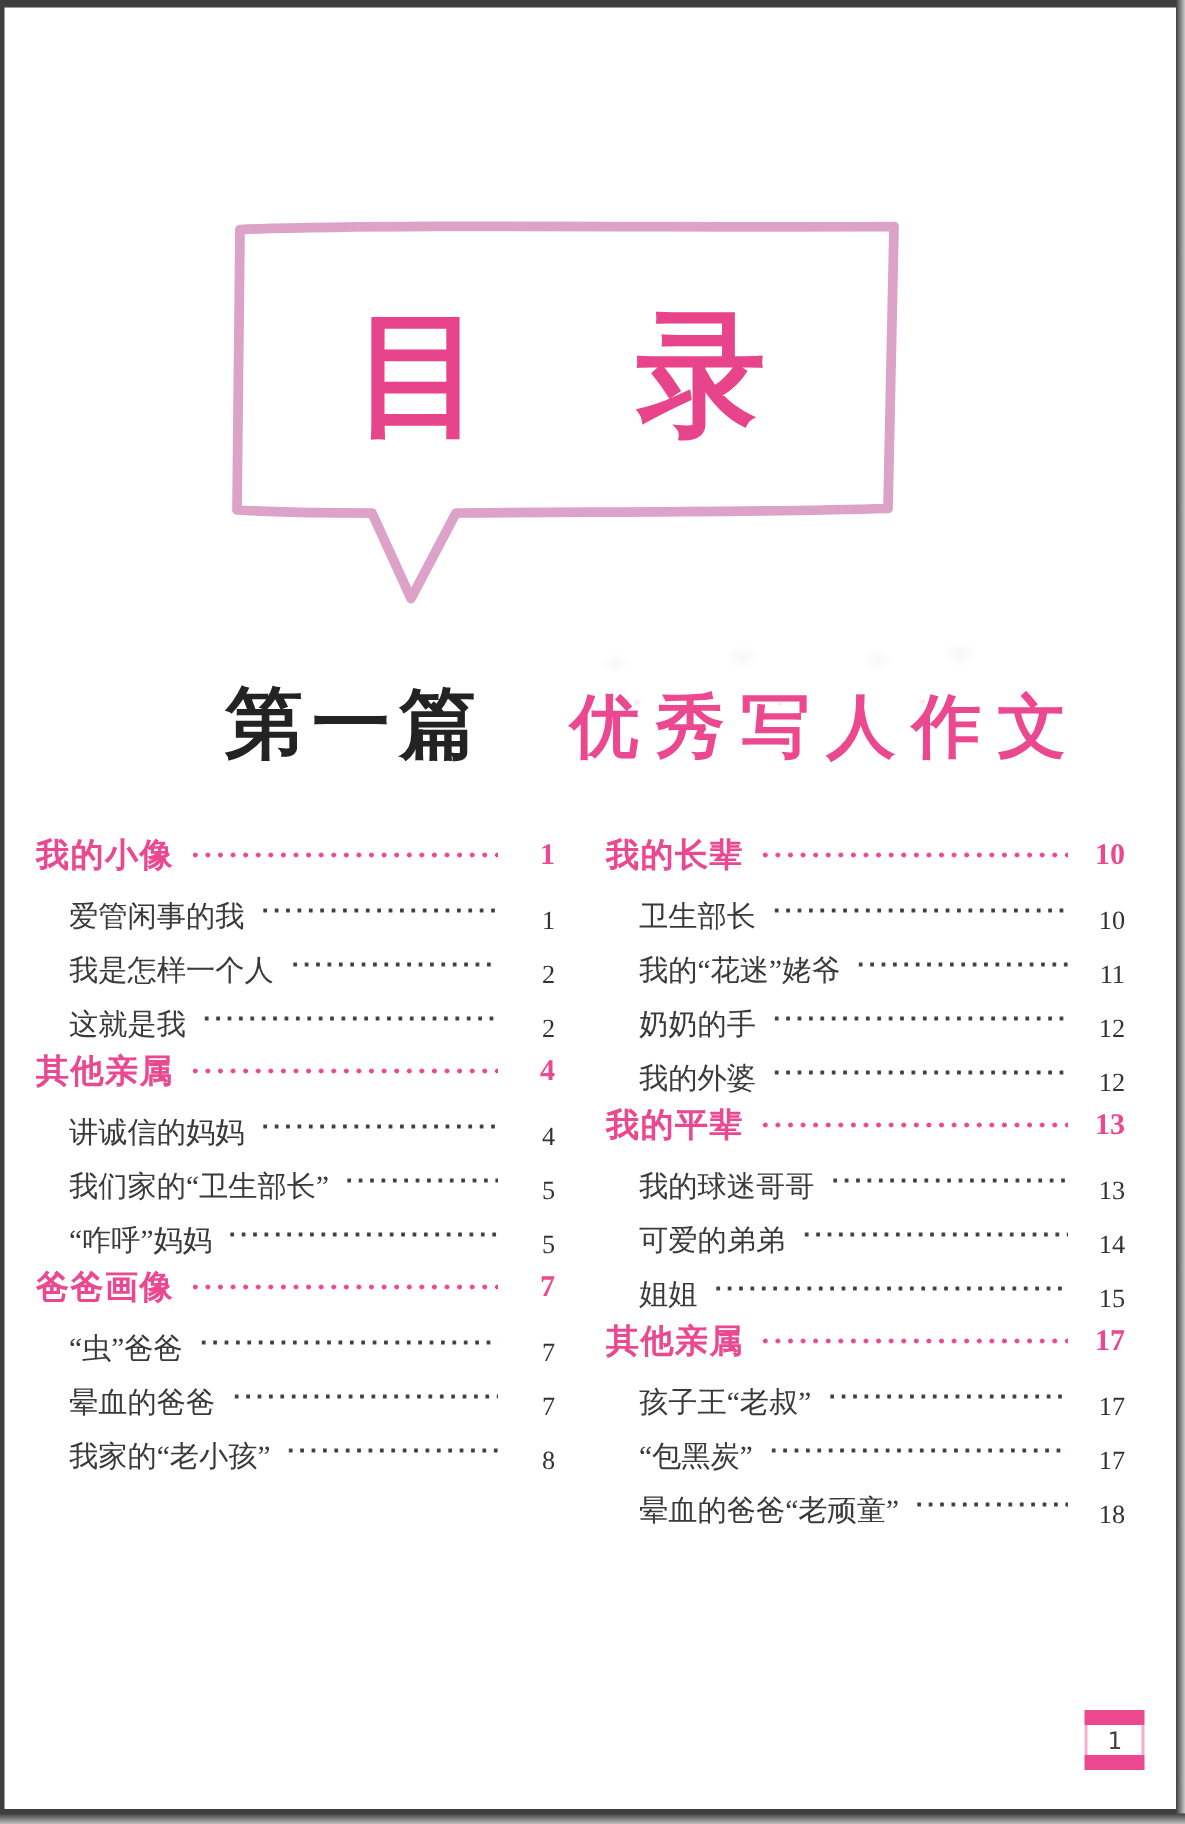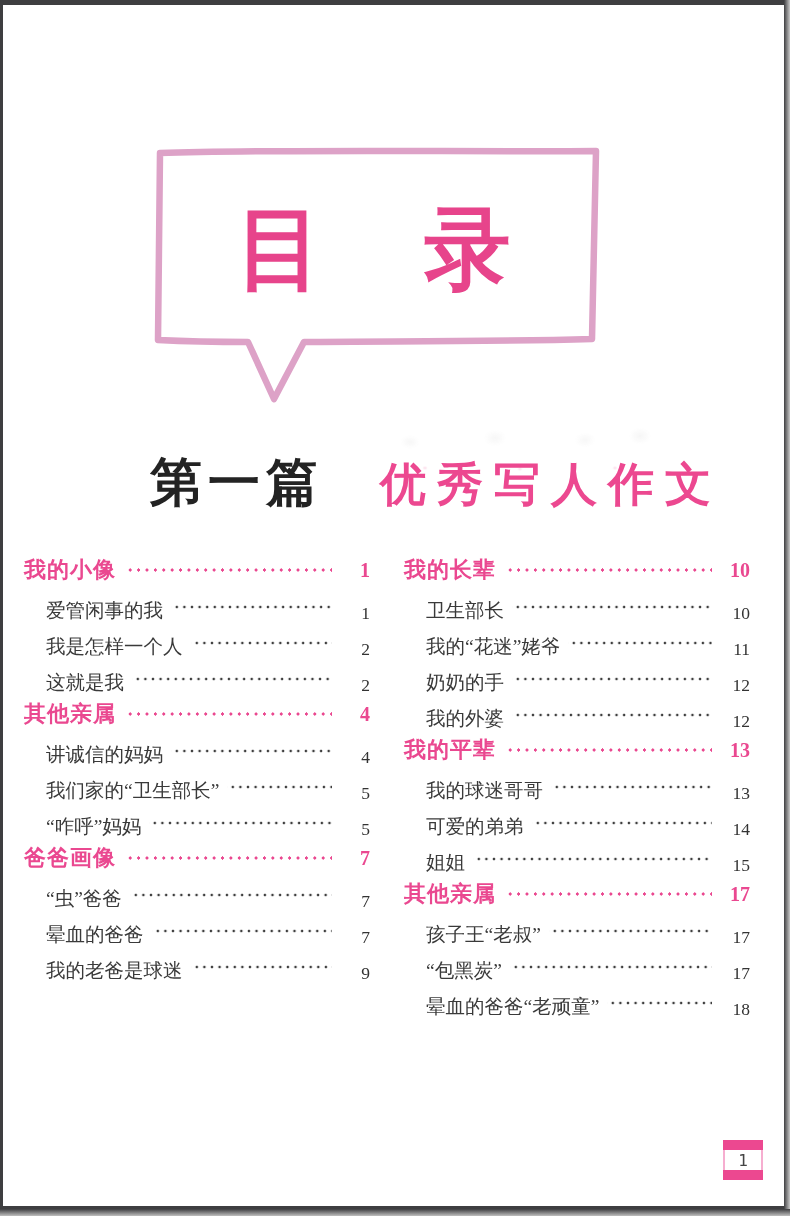--- a/index.html
+++ b/index.html
@@ -156,23 +156,23 @@
           <span class="toc-title">“虫”爸爸</span>
           <span class="leader dark"></span>
           <span class="pagenum">7</span>
         </div>
         <div class="toc-row item">
           <span class="toc-title">晕血的爸爸</span>
           <span class="leader dark"></span>
           <span class="pagenum">7</span>
         </div>
         <div class="toc-row item">
-          <span class="toc-title">我的老爸是球迷</span>
-          <span class="leader dark"></span>
-          <span class="pagenum">9</span>
+          <span class="toc-title">我家的“老小孩”</span>
+          <span class="leader dark"></span>
+          <span class="pagenum">8</span>
         </div>
       </div>
     </div>
   <div class="toc-col" id="right-column">
       <div>
         <div class="toc-row heading">
           <span class="toc-title">我的长辈</span>
           <span class="leader pink"></span>
           <span class="pagenum">10</span>
         </div>

